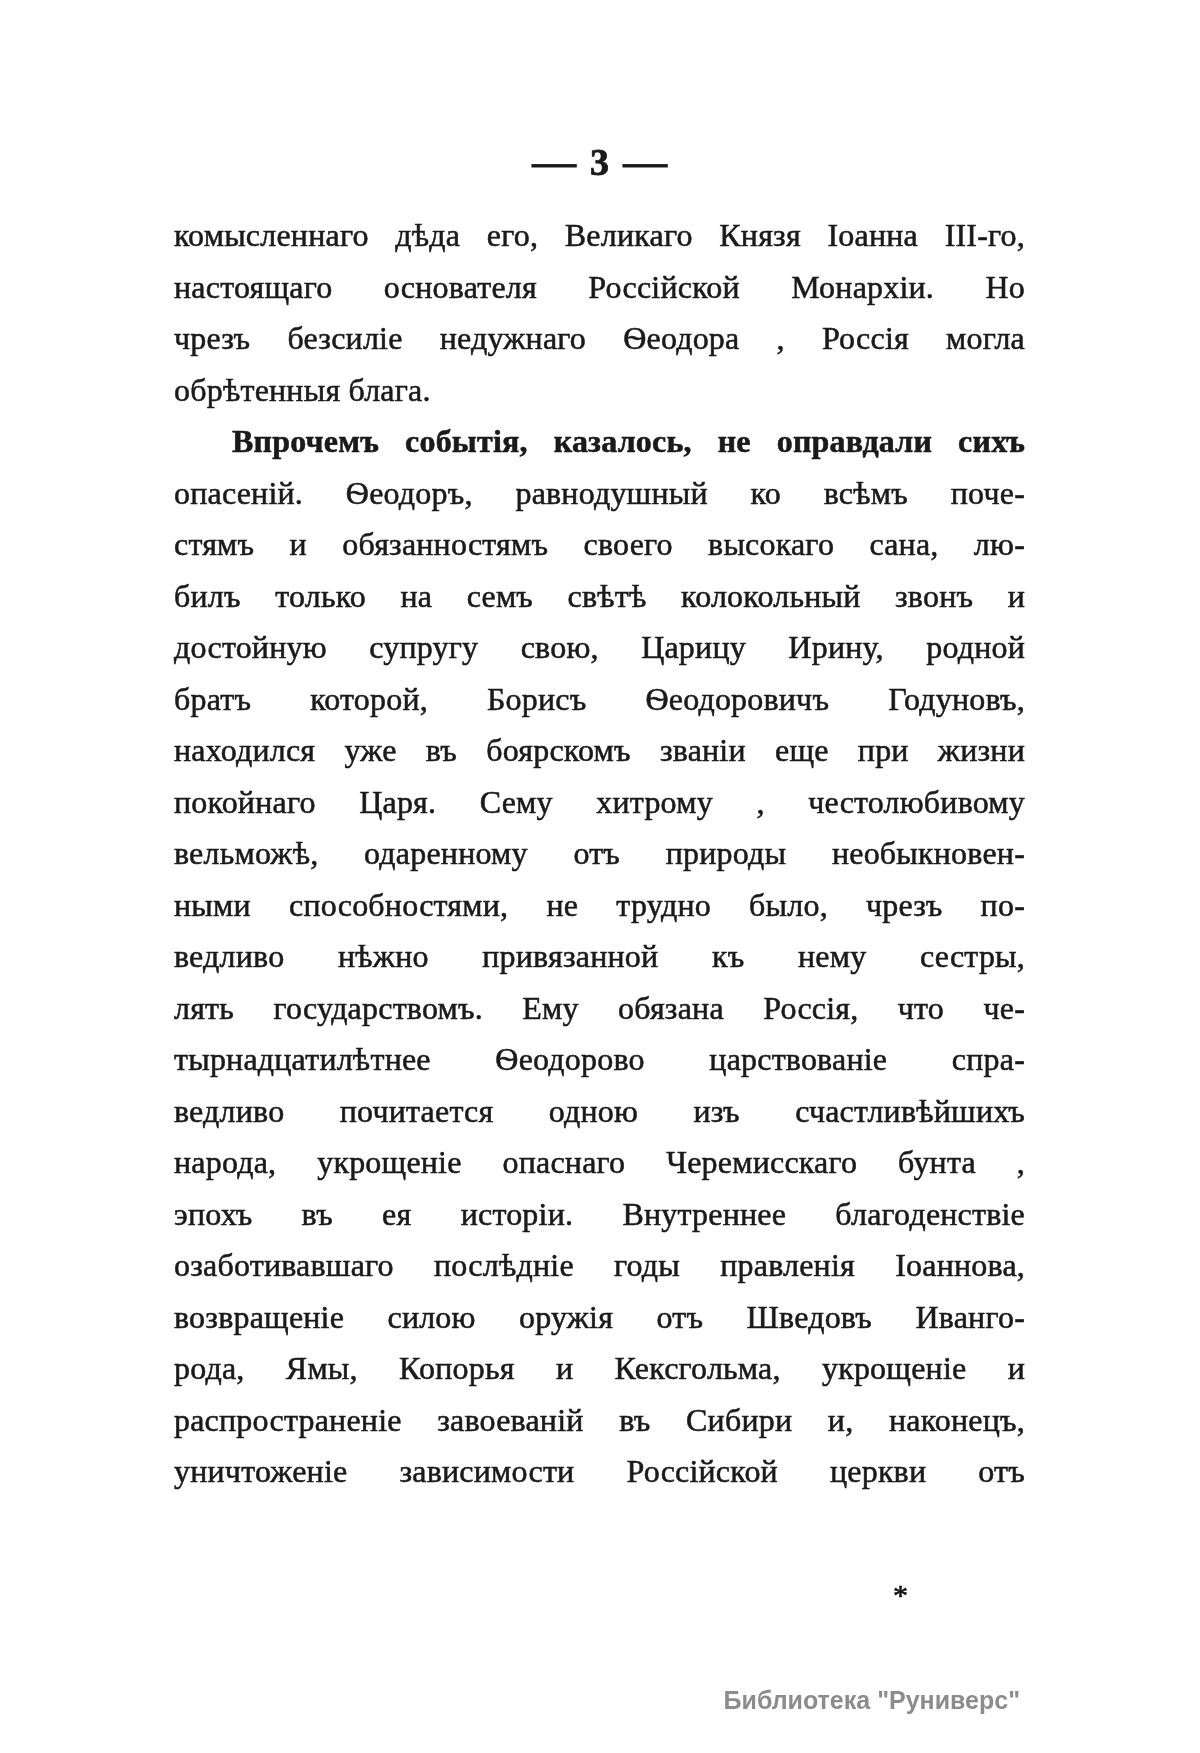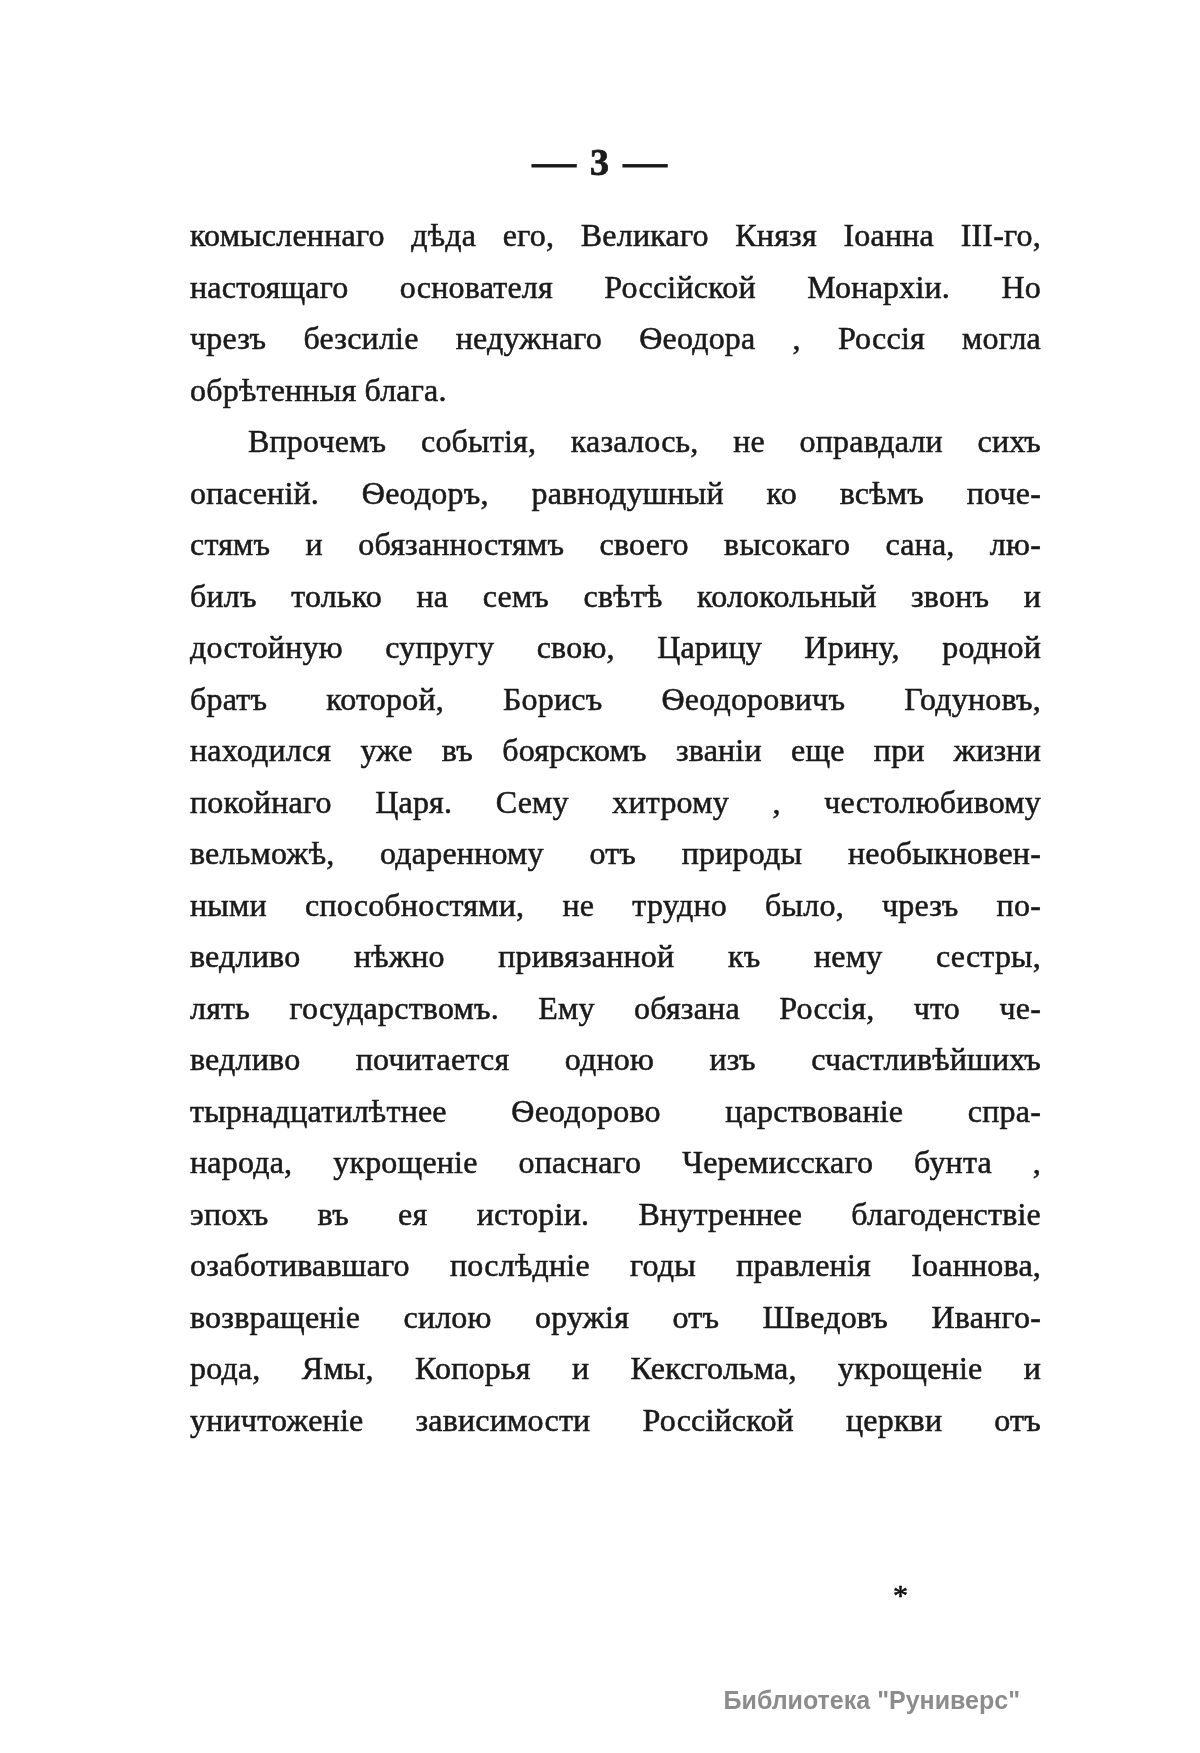--- a/index.html
+++ b/index.html
@@ -25,36 +25,36 @@
     -webkit-text-stroke: 0.8px #1a1a1a;
   }
   .page-header .dash {
     display: inline-block;
     transform: scaleX(1.15);
     margin: 0 17px;
   }
   .page-header .num { letter-spacing: 0; }
   .textblock {
     position: absolute;
-    left: 190px;
+    left: 174px;
     top: 210px;
     width: 851px;
     font-size: 32px;
     line-height: 51.5px;
     letter-spacing: 0.2px;
     -webkit-text-stroke: 0.55px #1a1a1a;
   }
   .line {
     height: 51.5px;
     text-align: justify;
     text-align-last: justify;
     white-space: nowrap;
   }
   .line.para-end { text-align-last: left; white-space: normal; }
-  .line.indent { padding-left: 58px; }
+  .line.indent { padding-left: 58px; font-weight: bold; }
   .footnote-star {
     position: absolute;
     left: 893px;
     top: 1578px;
     font-size: 30px;
     color: #111111;
     -webkit-text-stroke: 0.6px #111111;
   }
   .watermark {
     position: absolute;
@@ -87,27 +87,28 @@
     <div class="line">стямъ и обязанностямъ своего высокаго сана, лю-</div>
     <div class="line">билъ только на семъ свѣтѣ колокольный звонъ и</div>
     <div class="line">достойную супругу свою, Царицу Ирину, родной</div>
     <div class="line">братъ которой, Борисъ Ѳеодоровичъ Годуновъ,</div>
     <div class="line">находился уже въ боярскомъ званіи еще при жизни</div>
     <div class="line">покойнаго Царя. Сему хитрому , честолюбивому</div>
     <div class="line">вельможѣ, одаренному отъ природы необыкновен-</div>
     <div class="line">ными способностями, не трудно было, чрезъ по-</div>
     <div class="line">ведливо нѣжно привязанной къ нему сестры,</div>
     <div class="line">лять государствомъ. Ему обязана Россія, что че-</div>
+    <div class="line">тырнадцатилѣтнее Ѳеодорово царствованіе спра-</div>
     <div class="line">ведливо почитается одною изъ счастливѣйшихъ</div>
-    <div class="line">тырнадцатилѣтнее Ѳеодорово царствованіе спра-</div>
     <div class="line">народа, укрощеніе опаснаго Черемисскаго бунта ,</div>
     <div class="line">эпохъ въ ея исторіи. Внутреннее благоденствіе</div>
     <div class="line">озаботивавшаго послѣдніе годы правленія Іоаннова,</div>
     <div class="line">возвращеніе силою оружія отъ Шведовъ Иванго-</div>
     <div class="line">рода, Ямы, Копорья и Кексгольма, укрощеніе и</div>
+    <div class="line">распространеніе завоеваній въ Сибири и, наконецъ,</div>
     <div class="line">уничтоженіе зависимости Россійской церкви отъ</div>
   </div>
 
   <div class="footnote-star">*</div>
 
   <div class="watermark">Библиотека "Руниверс"</div>
 
 </div>
 
 </body></html>

